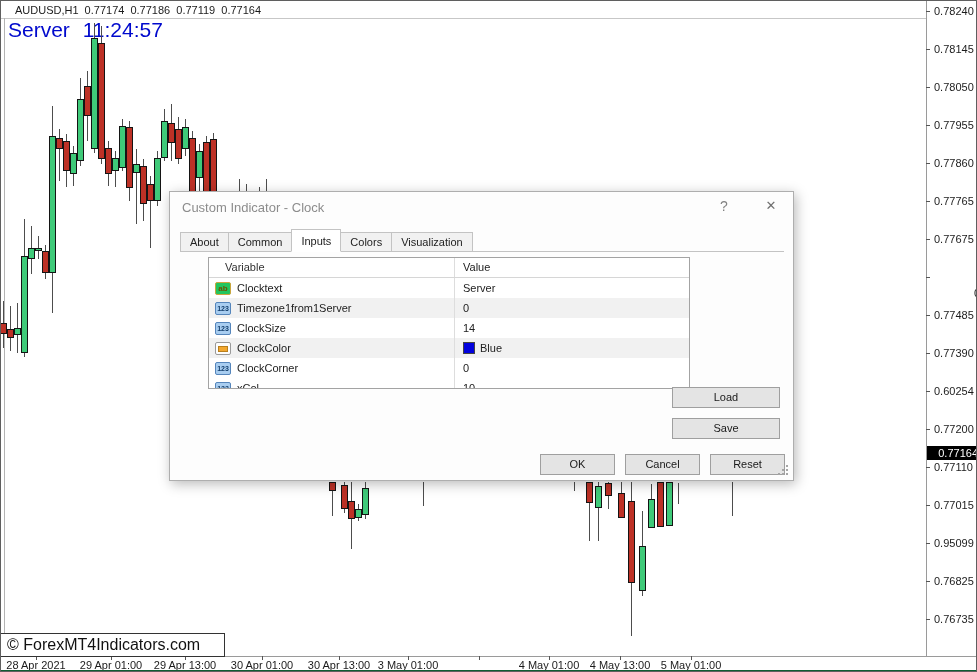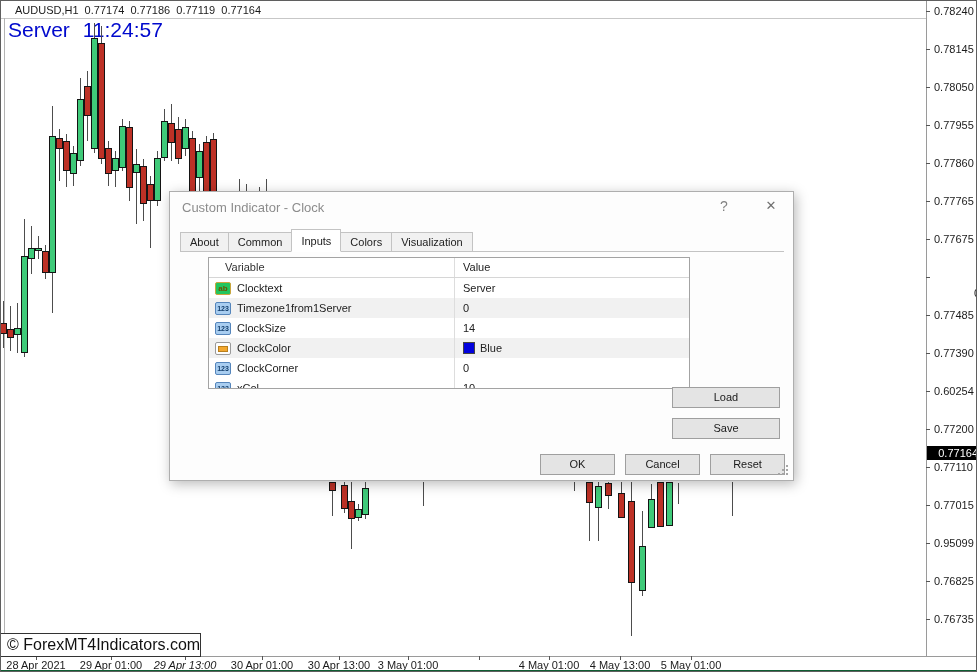--- a/index.html
+++ b/index.html
@@ -23,21 +23,21 @@
                  color:#fff; font-size:11px; line-height:14px; text-align:right; }
   .time-label  { position:absolute; top:658px; font-size:11px; color:#1b1b1b; transform:translateX(-50%); white-space:nowrap; }
   .time-tick   { position:absolute; top:655px; width:1px; height:4px; background:#555; }
 
   .candle-wick { position:absolute; width:1px; background:#4d4d4d; }
   .candle-body { position:absolute; width:7px; border:1px solid #141414; }
   .body-up   { background:#3fca79; }
   .body-down { background:#bd3126; }
 
   .copyright-box { position:absolute; left:0px; top:632px; height:24px; background:#fff;
-                   border:1px solid #333; border-left:none; padding:2px 0 0 6px; font-size:16px; color:#111; }
+                   border:1px solid #333; border-left:none; padding:2px 24px 0 6px; font-size:16px; color:#111; }
 
   
   .dialog { position:absolute; left:168px; top:190px; width:625px; height:290px; background:#fdfdfd;
             border:1px solid #aeaeae; box-shadow:2px 3px 12px rgba(0,0,0,.28); }
   .dlg-titlebar { position:absolute; left:0; top:0; width:100%; height:30px; }
   .dlg-title { position:absolute; left:12px; top:8px; font-size:13px; color:#8c8c8c; }
   .dlg-help  { position:absolute; left:544px; top:6px; width:20px; height:18px; font-size:14px;
                color:#828282; text-align:center; cursor:default; }
   .dlg-close { position:absolute; left:590px; top:6px; width:22px; height:18px; font-size:13px;
                color:#707070; text-align:center; cursor:default; }
@@ -229,21 +229,21 @@
       <div class="price-tick" style="top: 580px;"></div>
       <div class="price-label" style="top: 618px;">0.76735</div>
       <div class="price-tick" style="top: 618px;"></div>
     </div>
   <div class="price-tag">0.77164</div>
   <div id="time-axis">
       <div class="time-label" style="left: 35px;">28 Apr 2021</div>
       <div class="time-tick" style="left: 35px;"></div>
       <div class="time-label" style="left: 110px;">29 Apr 01:00</div>
       <div class="time-tick" style="left: 110px;"></div>
-      <div class="time-label" style="left: 184px; font-style: italic;">29 Apr 13:00</div>
+      <div class="time-label" style="left: 184px;">29 Apr 13:00</div>
       <div class="time-tick" style="left: 184px;"></div>
       <div class="time-label" style="left: 261px;">30 Apr 01:00</div>
       <div class="time-tick" style="left: 261px;"></div>
       <div class="time-label" style="left: 338px;">30 Apr 13:00</div>
       <div class="time-tick" style="left: 338px;"></div>
       <div class="time-label" style="left: 407px;">3 May 01:00</div>
       <div class="time-tick" style="left: 407px;"></div>
       <div class="time-label" style="left: 478px; margin-top: 34px;">3 May 13:00</div>
       <div class="time-tick" style="left: 478px;"></div>
       <div class="time-label" style="left: 548px;">4 May 01:00</div>

